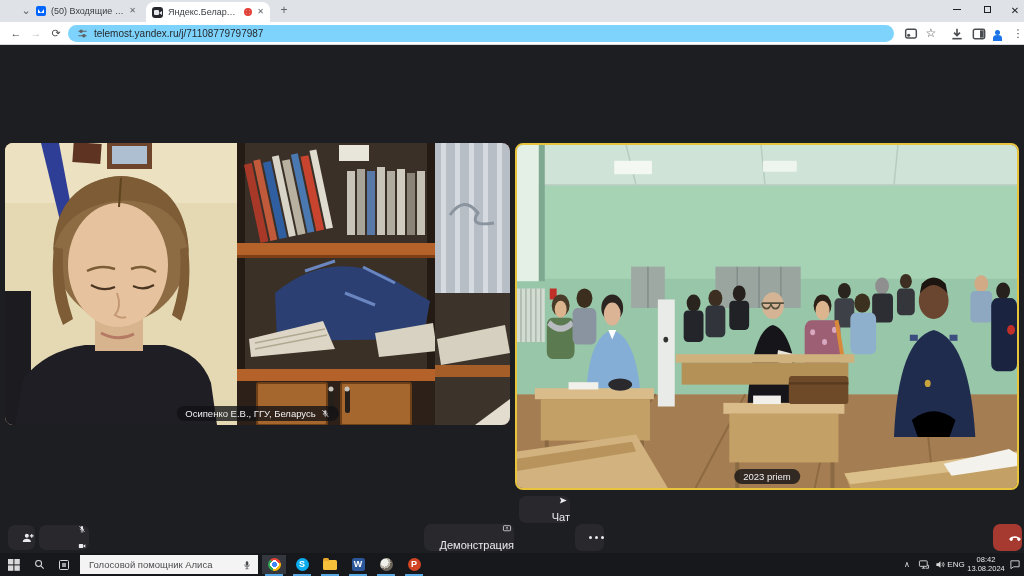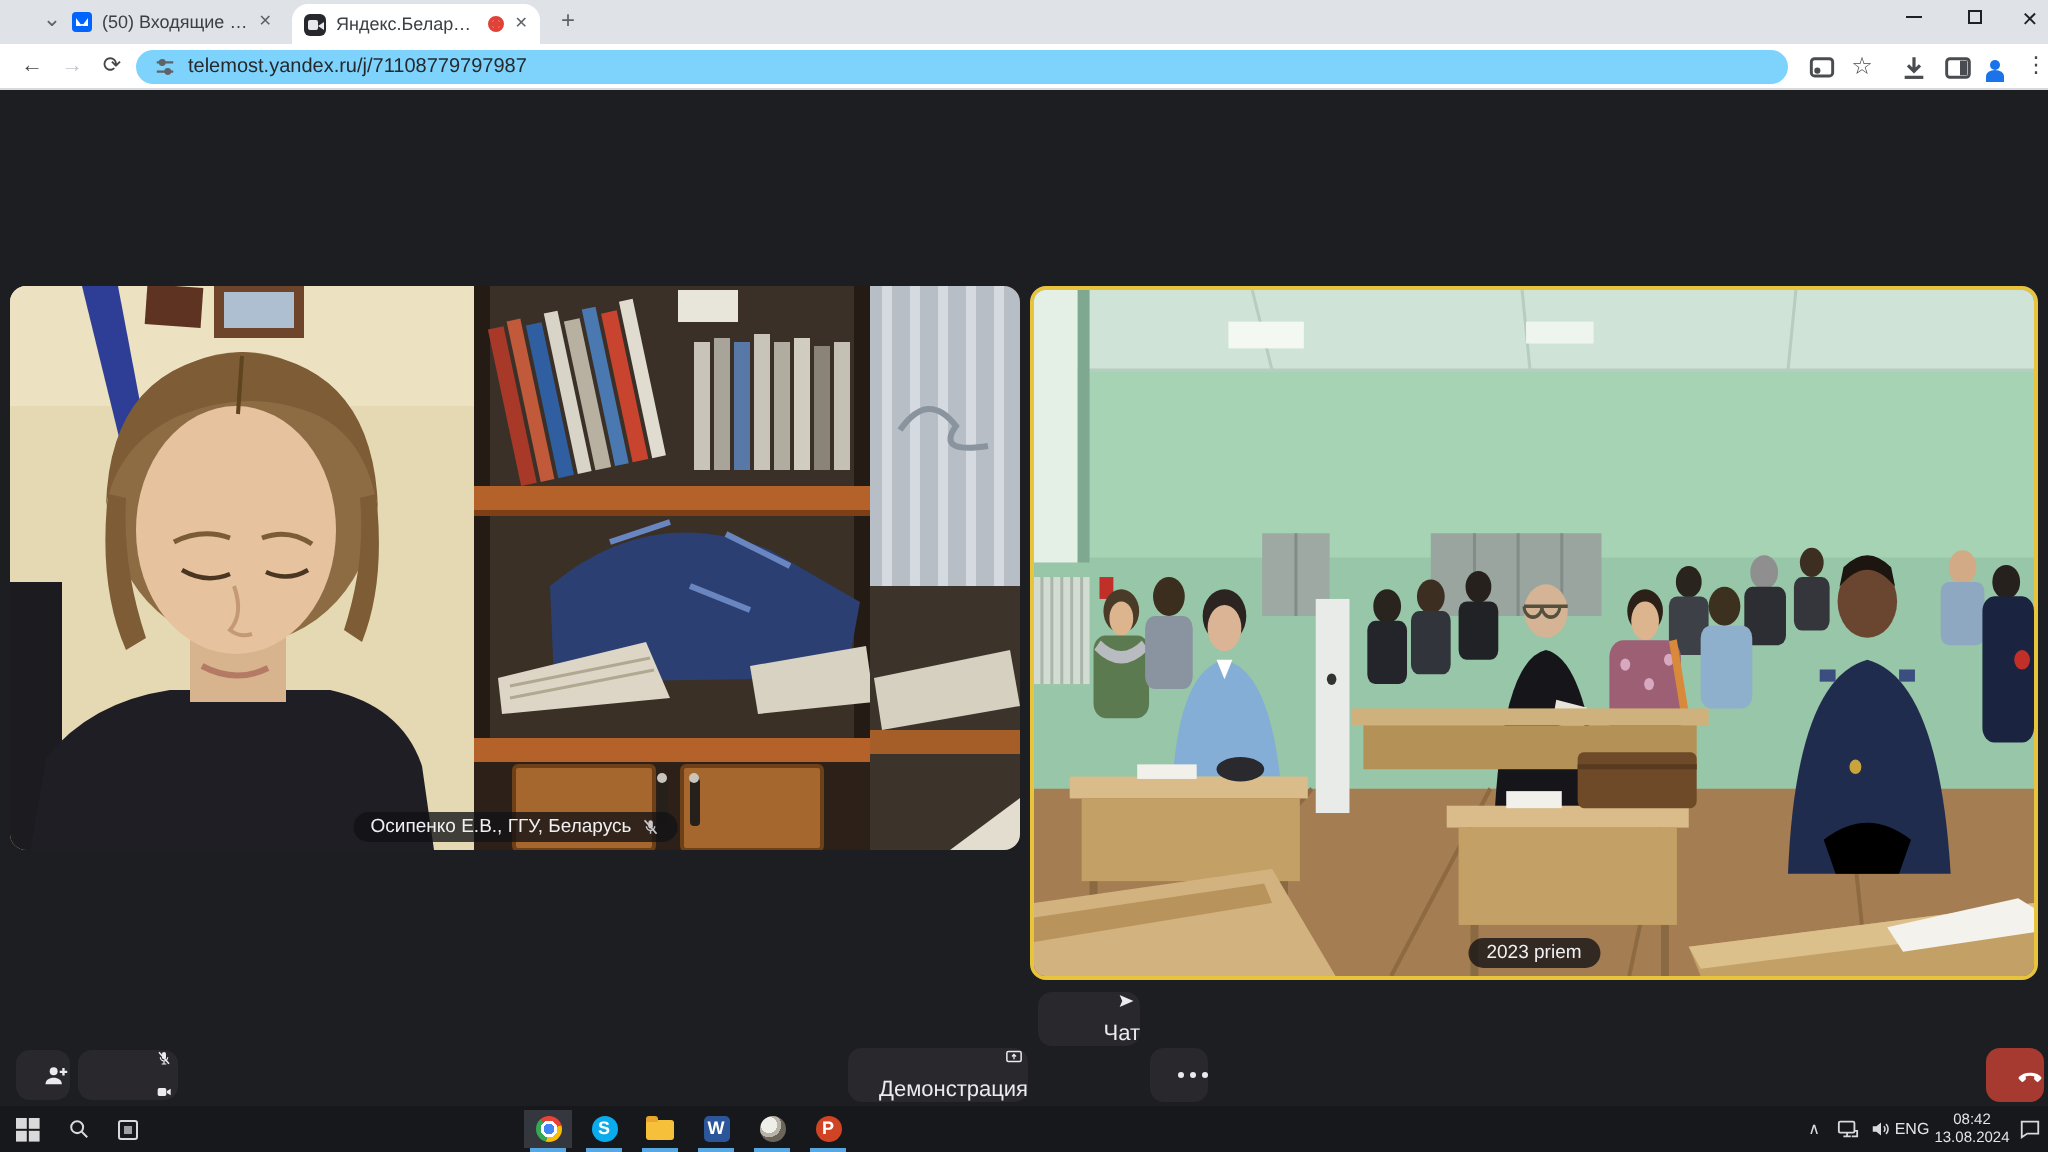--- a/index.html
+++ b/index.html
@@ -402,20 +402,27 @@
         <path d="M15 15 21 21" stroke="#d9d9db" stroke-width="2.2"></path>
     </svg>
   </div>
   <div class="abs tbi" style="left:55px;">
     <svg width="12" height="12" viewBox="0 0 24 24">
       <rect x="3" y="3" width="18" height="18" rx="2" fill="none" stroke="#d9d9db" stroke-width="2"></rect>
       <rect x="8" y="8" width="8" height="8" fill="#d9d9db" opacity=".7"></rect>
     </svg>
   </div>
 
+  <div class="abs alisa">
+    <span>Голосовой помощник Алиса</span>
+    <svg width="10" height="12" viewBox="0 0 24 24">
+      <path d="M12 3a3 3 0 0 1 3 3v5a3 3 0 0 1-6 0V6a3 3 0 0 1 3-3z" fill="#4a4a4e"></path>
+      <path d="M6.5 11a5.5 5.5 0 0 0 11 0M12 16.5V21M8.5 21h7" stroke="#4a4a4e" stroke-width="1.8" fill="none"></path>
+    </svg>
+  </div>
 
   <div class="abs appic active" style="left:262px;">
       <span class="chrome-ic"></span>
     </div>
   <div class="abs appic" style="left:290px;">
       <span class="skype-ic">S</span>
     </div>
   <div class="abs appic" style="left:318px;">
       <span class="folder-ic"></span>
     </div>

